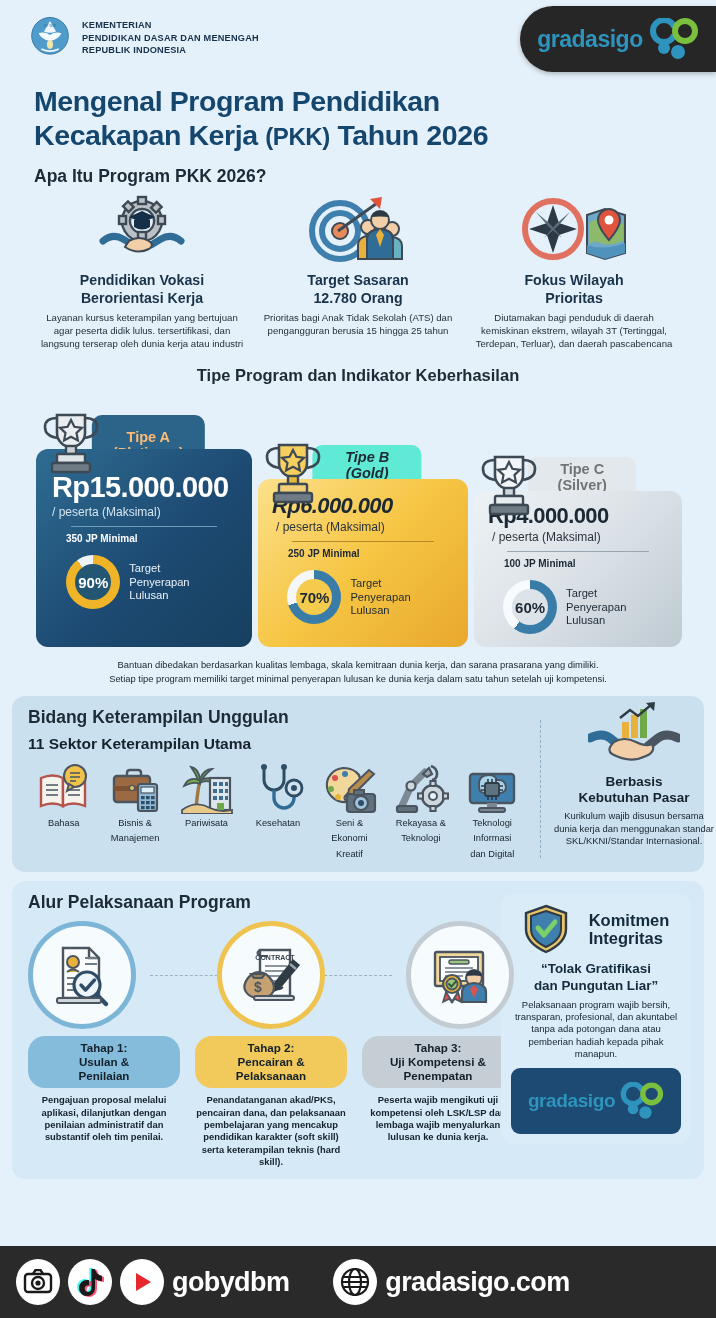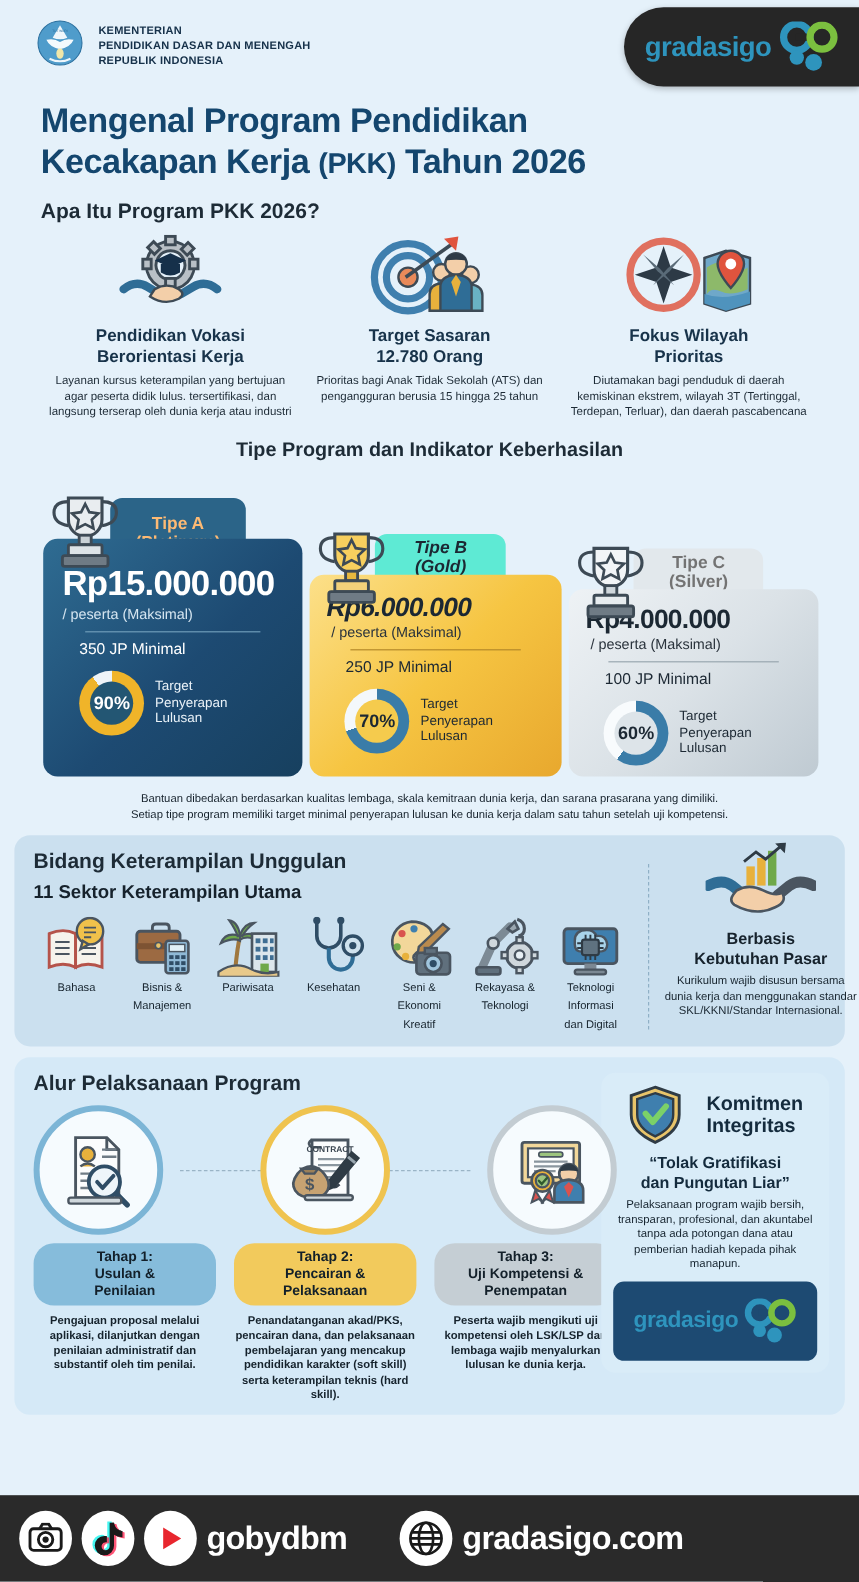--- a/index.html
+++ b/index.html
@@ -51,21 +51,21 @@
   .card .tab {
     position:absolute; top:0; left:52%; transform:translateX(-50%);
     width:52%; height:40px; border-radius:10px 10px 0 0;
     display:flex; align-items:center; justify-content:center;
   }
   .card .body { position:absolute; left:0; right:0; border-radius:12px; }
   .tabtext { font-size:14.5px; font-weight:bold; line-height:1.12; text-align:center; }
   .amount { font-size:29px; font-weight:bold; letter-spacing:-.6px; }
   .per { font-size:12px; margin-top:1px; }
   .divider { height:1px; margin:7px 16% 6px 16%; }
-  .jp { font-size:13px; font-weight:normal; }
+  .jp { font-size:10px; font-weight:bold; }
   .donut-row { display:flex; align-items:center; gap:9px; margin-top:11px; padding-left:14%; }
   .donut { position:relative; width:54px; height:54px; border-radius:50%; flex:none; }
   .donut .hole { position:absolute; inset:9px; border-radius:50%; display:flex; align-items:center; justify-content:center; }
   .donut .pct { font-size:15px; font-weight:bold; }
   .tgt { font-size:11.2px; line-height:1.2; text-align:left; }
   .trophy { position:absolute; top:-6px; left:4px; width:62px; height:66px; }
 
   .note {
     margin:6px 26px 0 26px; text-align:center;
     font-size:9.4px; color:#16222c; line-height:1.42;

